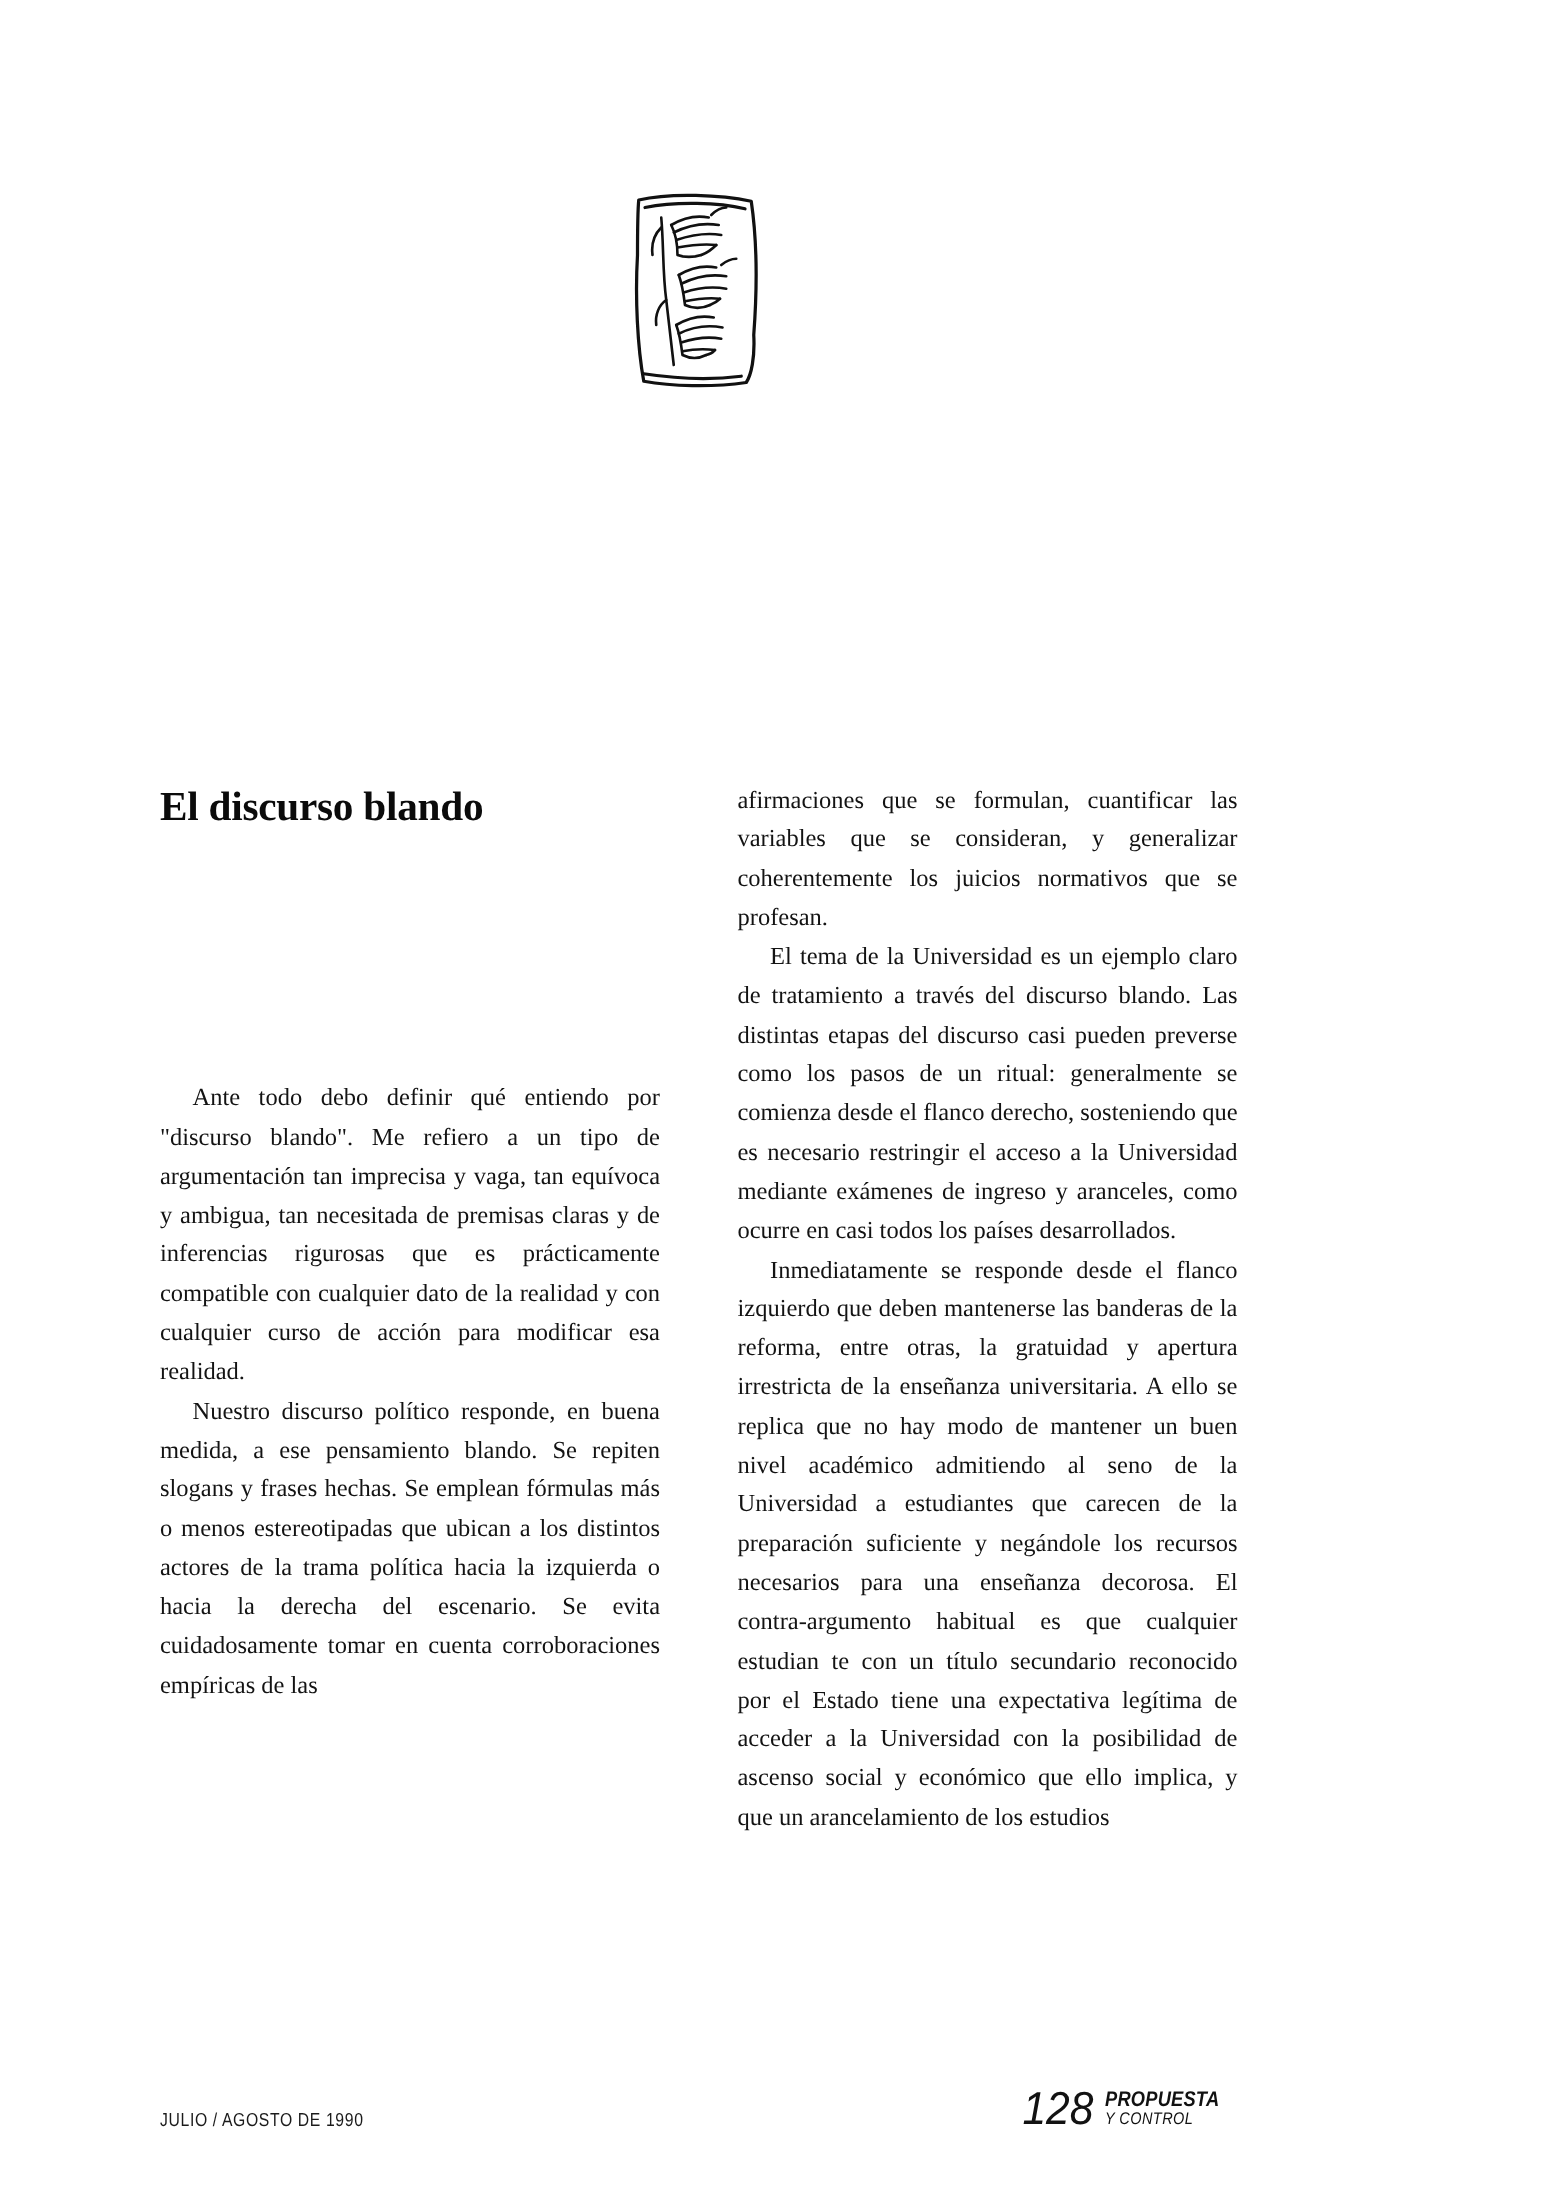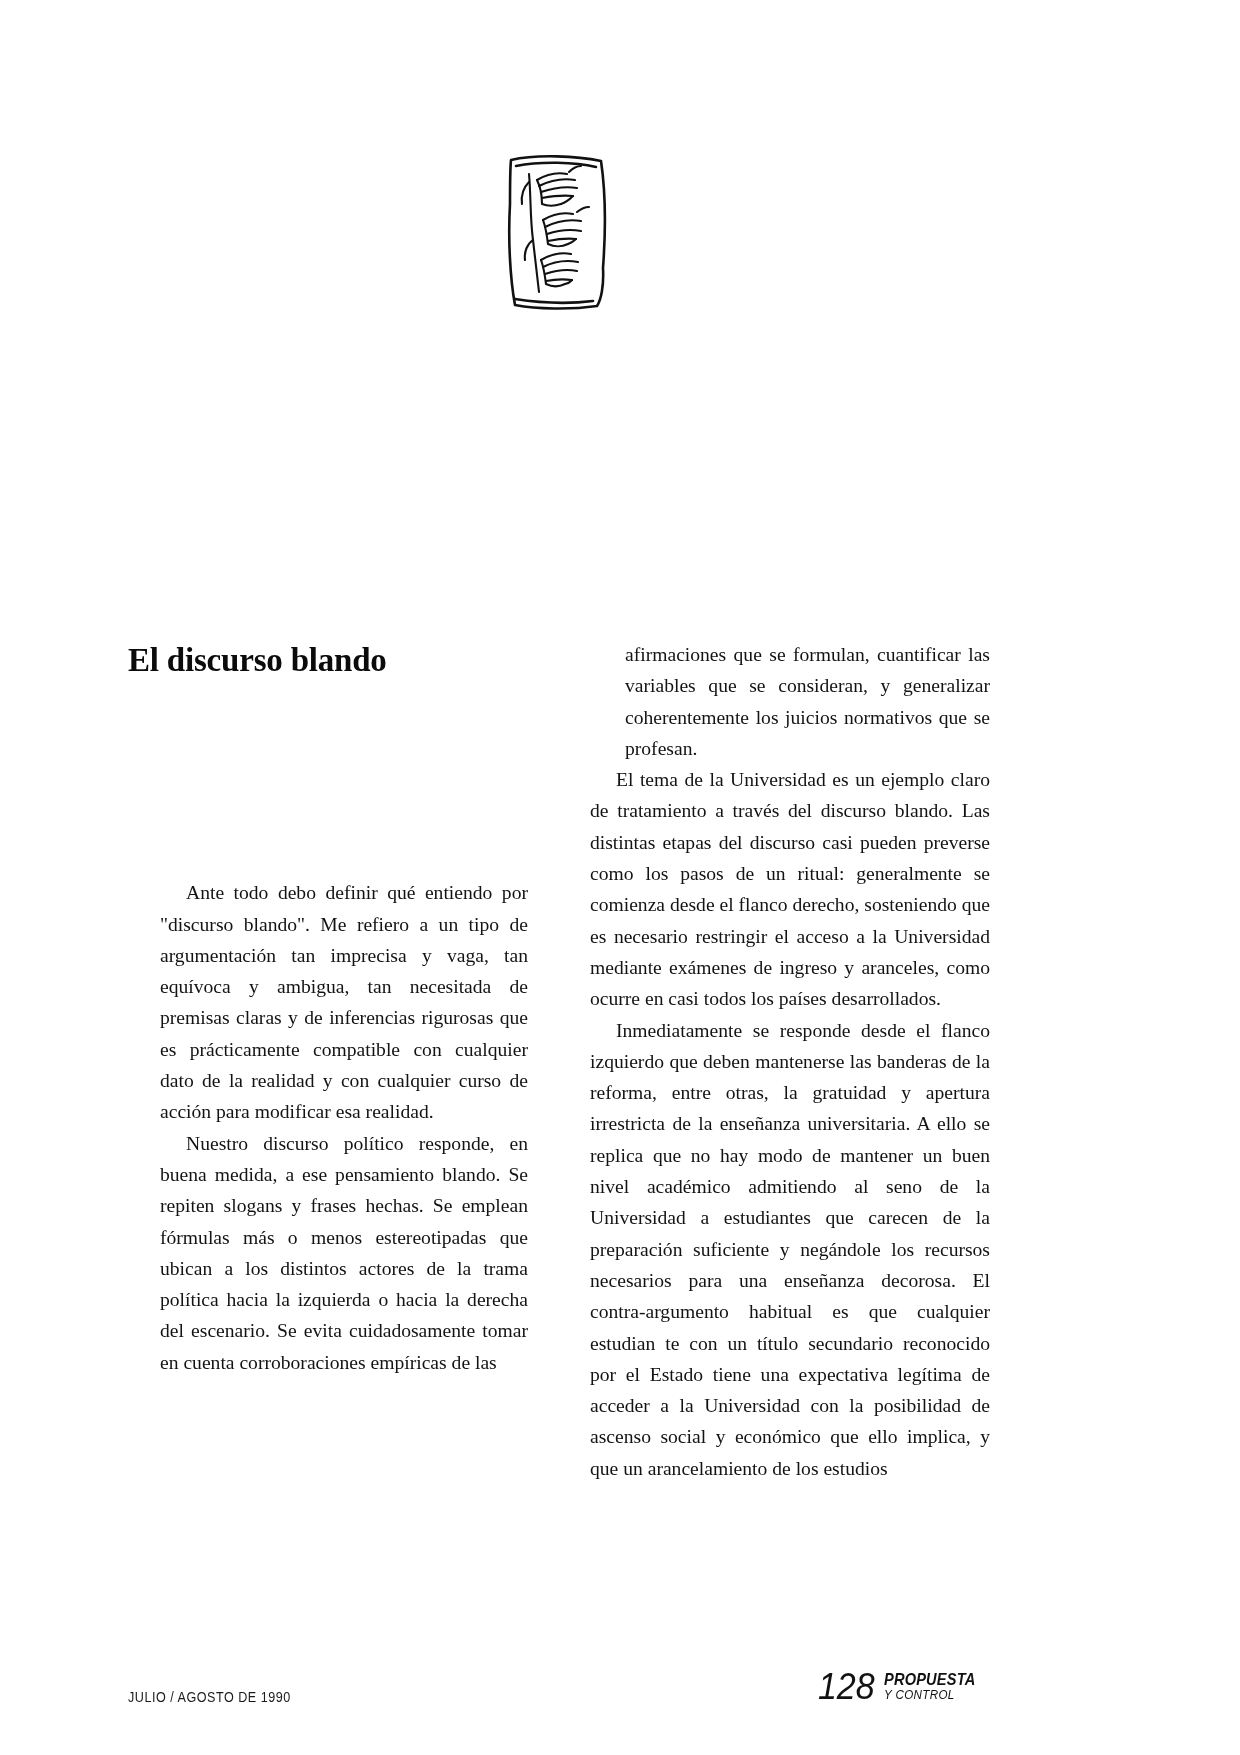--- a/index.html
+++ b/index.html
@@ -27,21 +27,21 @@
     top: 148px;
     width: 118px;
     height: 170px;
   }
   .illustration-wrap svg { display: block; }
 
   
   .content {
     position: absolute;
     left: 128px;
-    top: 639px;
+    top: 625px;
     width: 862px;
     height: 800px;
   }
   .columns {
     display: flex;
     gap: 62px;
     align-items: flex-start;
   }
   .col {
     width: 400px;
@@ -76,28 +76,26 @@
     text-justify: inter-word;
     color: #131313;
     hyphens: none;
   }
   .body-text p {
     margin: 0;
     text-indent: 26px;
   }
   .left-col .body-text {
     margin-top: 196px;
-    margin-left: 32px;
   }
   .right-col .body-text {
     margin-top: 0;
   }
   .right-col .body-text p.continuation {
     text-indent: 0;
-    margin-left: 35px;
   }
 
   
   .footer {
     position: absolute;
     left: 128px;
     top: 1668px;
     width: 862px;
     display: flex;
     align-items: flex-end;

